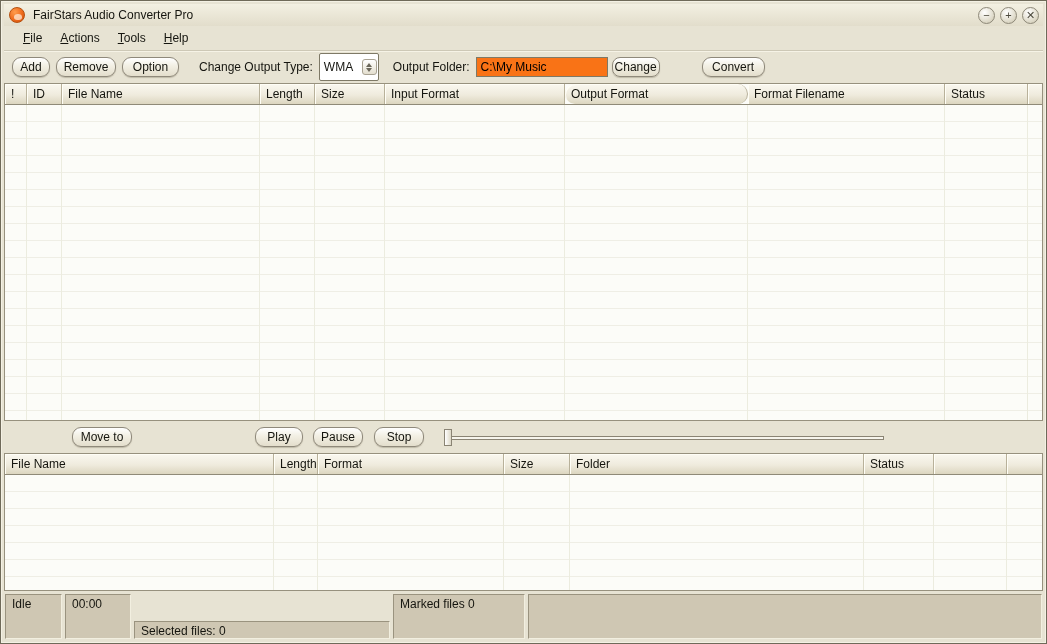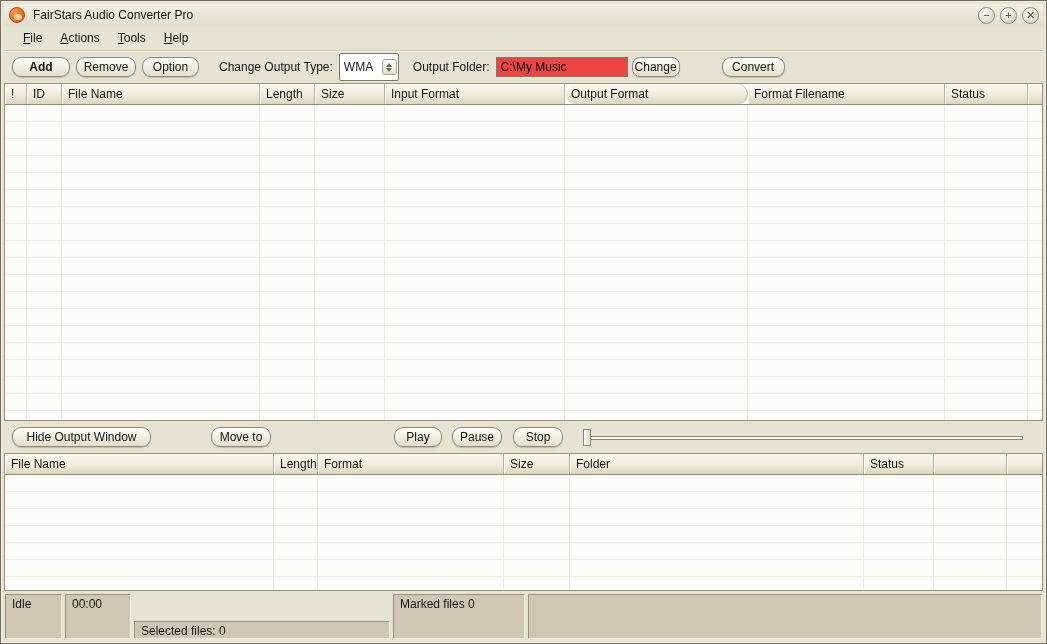--- a/index.html
+++ b/index.html
@@ -57,41 +57,41 @@
     flex:0 0 32px; display:flex; align-items:center;
     padding:0 8px;
   }
   .btn{
     border:1px solid #8f897b; border-radius:9px;
     background:linear-gradient(#ffffff,#f2efe3 45%, #e3decc);
     padding:2px 0; text-align:center;
     box-shadow:0 1px 1px rgba(120,112,90,.35);
     cursor:default; white-space:nowrap;
   }
-  .btn-add{ width:58px;font-weight:bold; }
+  .btn-add{ width:38px; }
   .btn-remove{ width:60px; margin-left:6px; }
   .btn-option{ width:57px; margin-left:6px; }
   .lbl{ white-space:nowrap; }
   .lbl-output-type{ margin-left:20px; margin-right:6px; }
   .combo{
     width:60px; height:28px; border:1px solid #7e7966; background:#fff;
     display:flex; align-items:center; border-radius:2px;
   }
   .combo .combo-value{ flex:1; padding-left:4px; }
   .combo-btn{
     width:15px; height:16px; margin-right:1px; border:1px solid #a8a292; border-radius:3px;
     background:linear-gradient(#ffffff,#e4dfcf);
     display:flex; flex-direction:column; align-items:center; justify-content:center; gap:1px;
   }
   .arr-up{ width:0;height:0;border-left:3px solid transparent;border-right:3px solid transparent;border-bottom:4px solid #6b675a; }
   .arr-dn{ width:0;height:0;border-left:3px solid transparent;border-right:3px solid transparent;border-top:4px solid #6b675a; }
   .lbl-output-folder{ margin-left:14px; margin-right:6px; }
   .folder-input{
     width:132px; height:20px; border:1px solid #7e7966; padding:1px 4px;
-    font-family:"Liberation Sans", sans-serif; font-size:12px; background:#ef4444;
+    font-family:"Liberation Sans", sans-serif; font-size:12px; background:#f97316;
   }
   .btn-change{ width:48px; margin-left:4px; border-radius:8px; }
   .btn-convert{ width:63px; margin-left:42px; }
 
   
   .table{ display:flex; flex-direction:column; border:1px solid #97917e; background:#fcfcf8; }
   .main-table{ flex:1 1 auto; }
   .output-table{ flex:0 0 138px; }
   .thead{ flex:0 0 21px; display:flex; border-bottom:1px solid #8f8a78; }
   .th{
@@ -193,21 +193,20 @@
         <div class="body-col" style="width: 55px; flex: 0 0 55px;"></div>
         <div class="body-col" style="width: 70px; flex: 0 0 70px;"></div>
         <div class="body-col" style="width: 180px; flex: 0 0 180px;"></div>
         <div class="body-col" style="width: 183px; flex: 0 0 183px;"></div>
         <div class="body-col" style="width: 197px; flex: 0 0 197px;"></div>
         <div class="body-col" style="width: 83px; flex: 0 0 83px;"></div>
       </div>
   </div>
 
   <div class="out-toolbar">
-    <div class="btn btn-hide">Hide Output Window</div>
     <div class="btn btn-moveto">Move to</div>
     <div class="btn btn-play">Play</div>
     <div class="btn btn-pause">Pause</div>
     <div class="btn btn-stop">Stop</div>
     <div class="slider">
       <div class="slider-track"></div>
       <div class="slider-thumb"></div>
     </div>
   </div>
 

